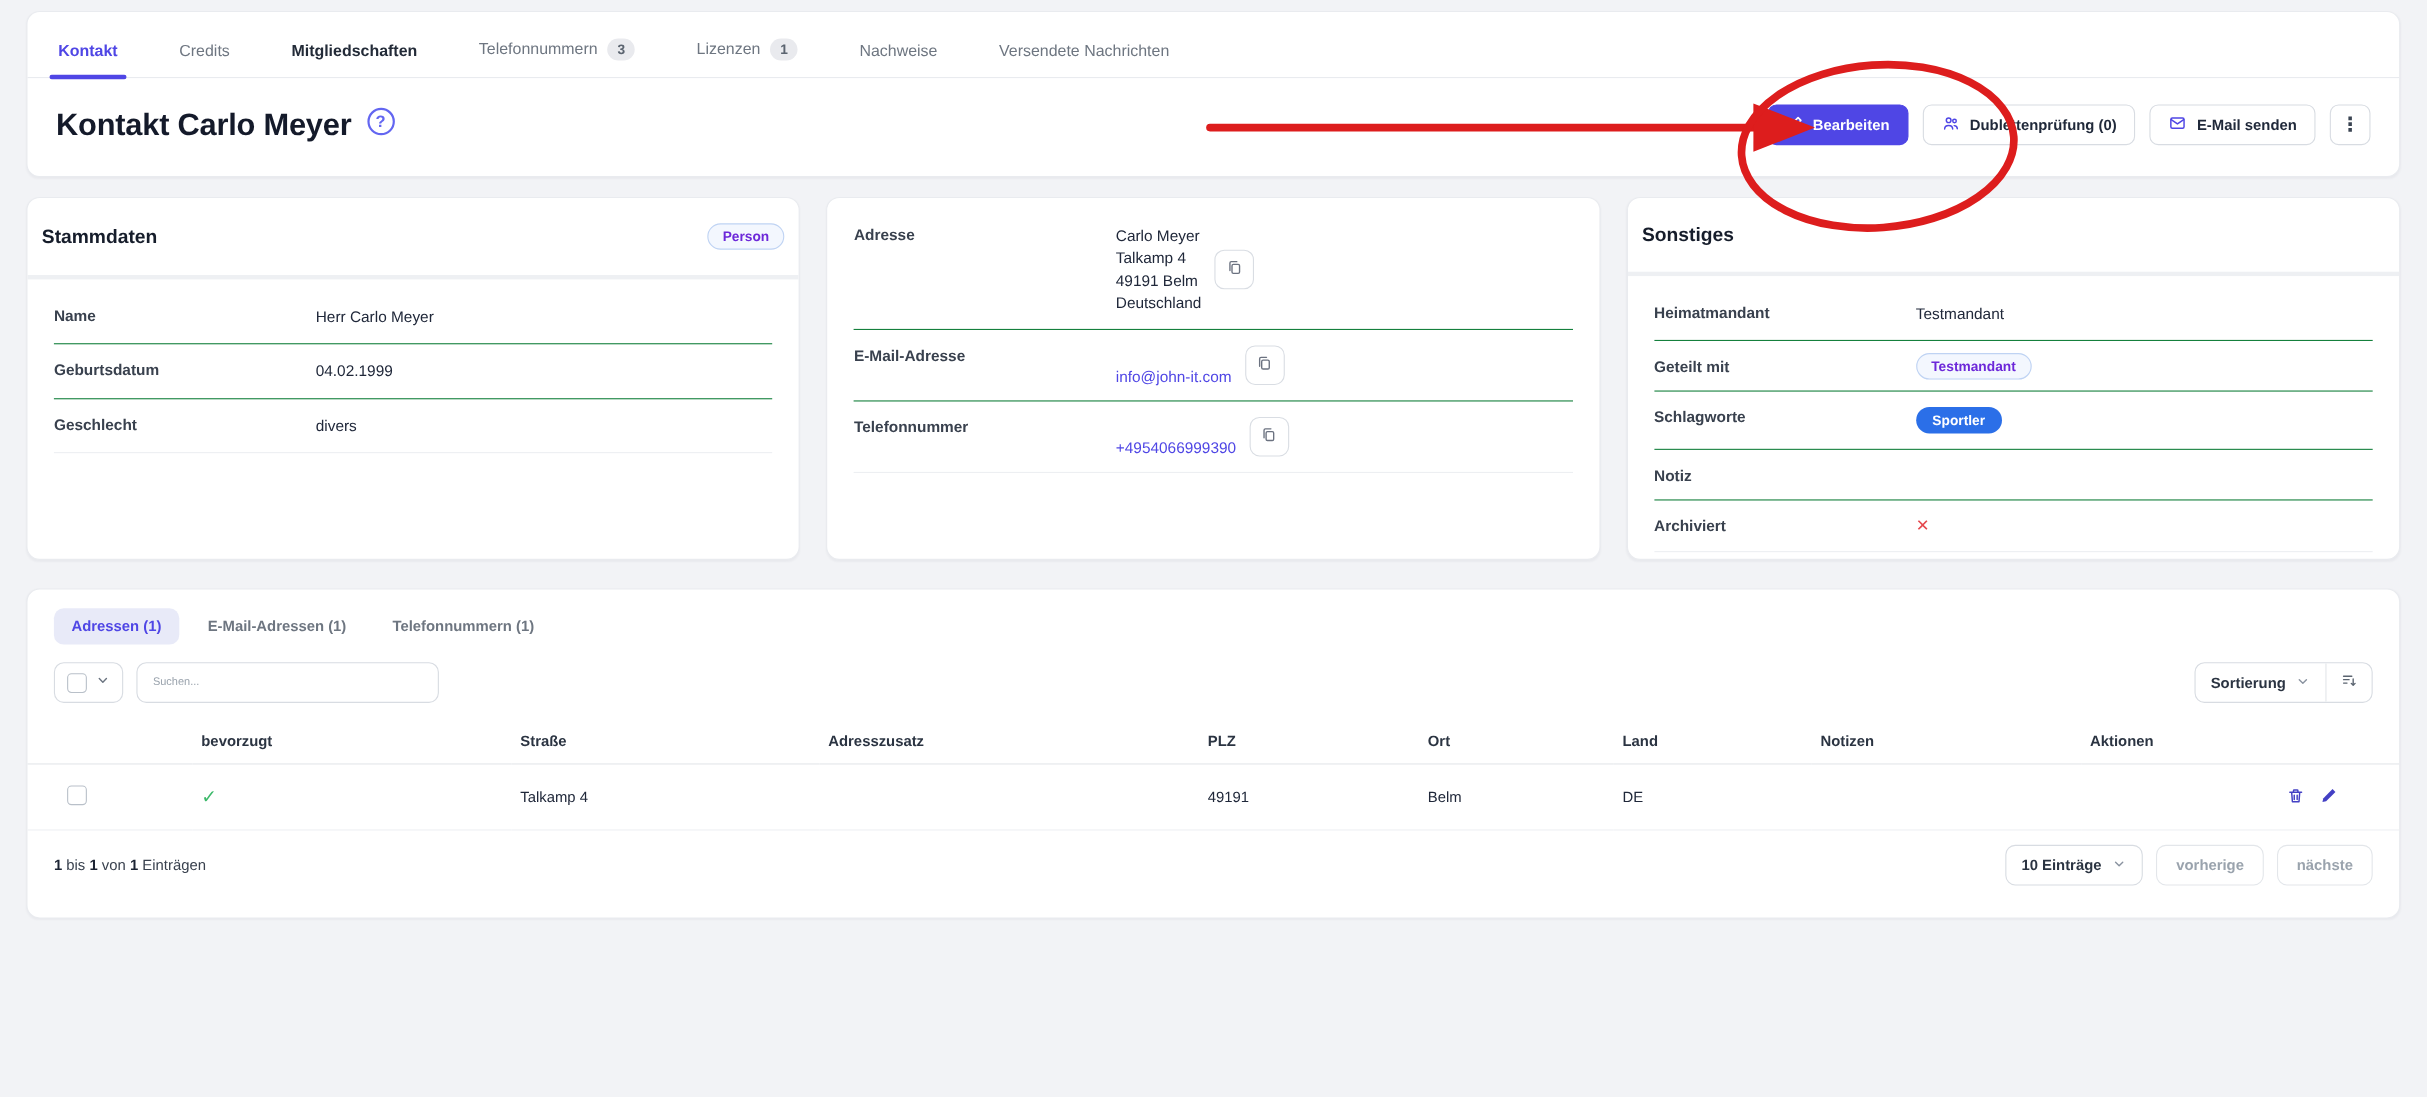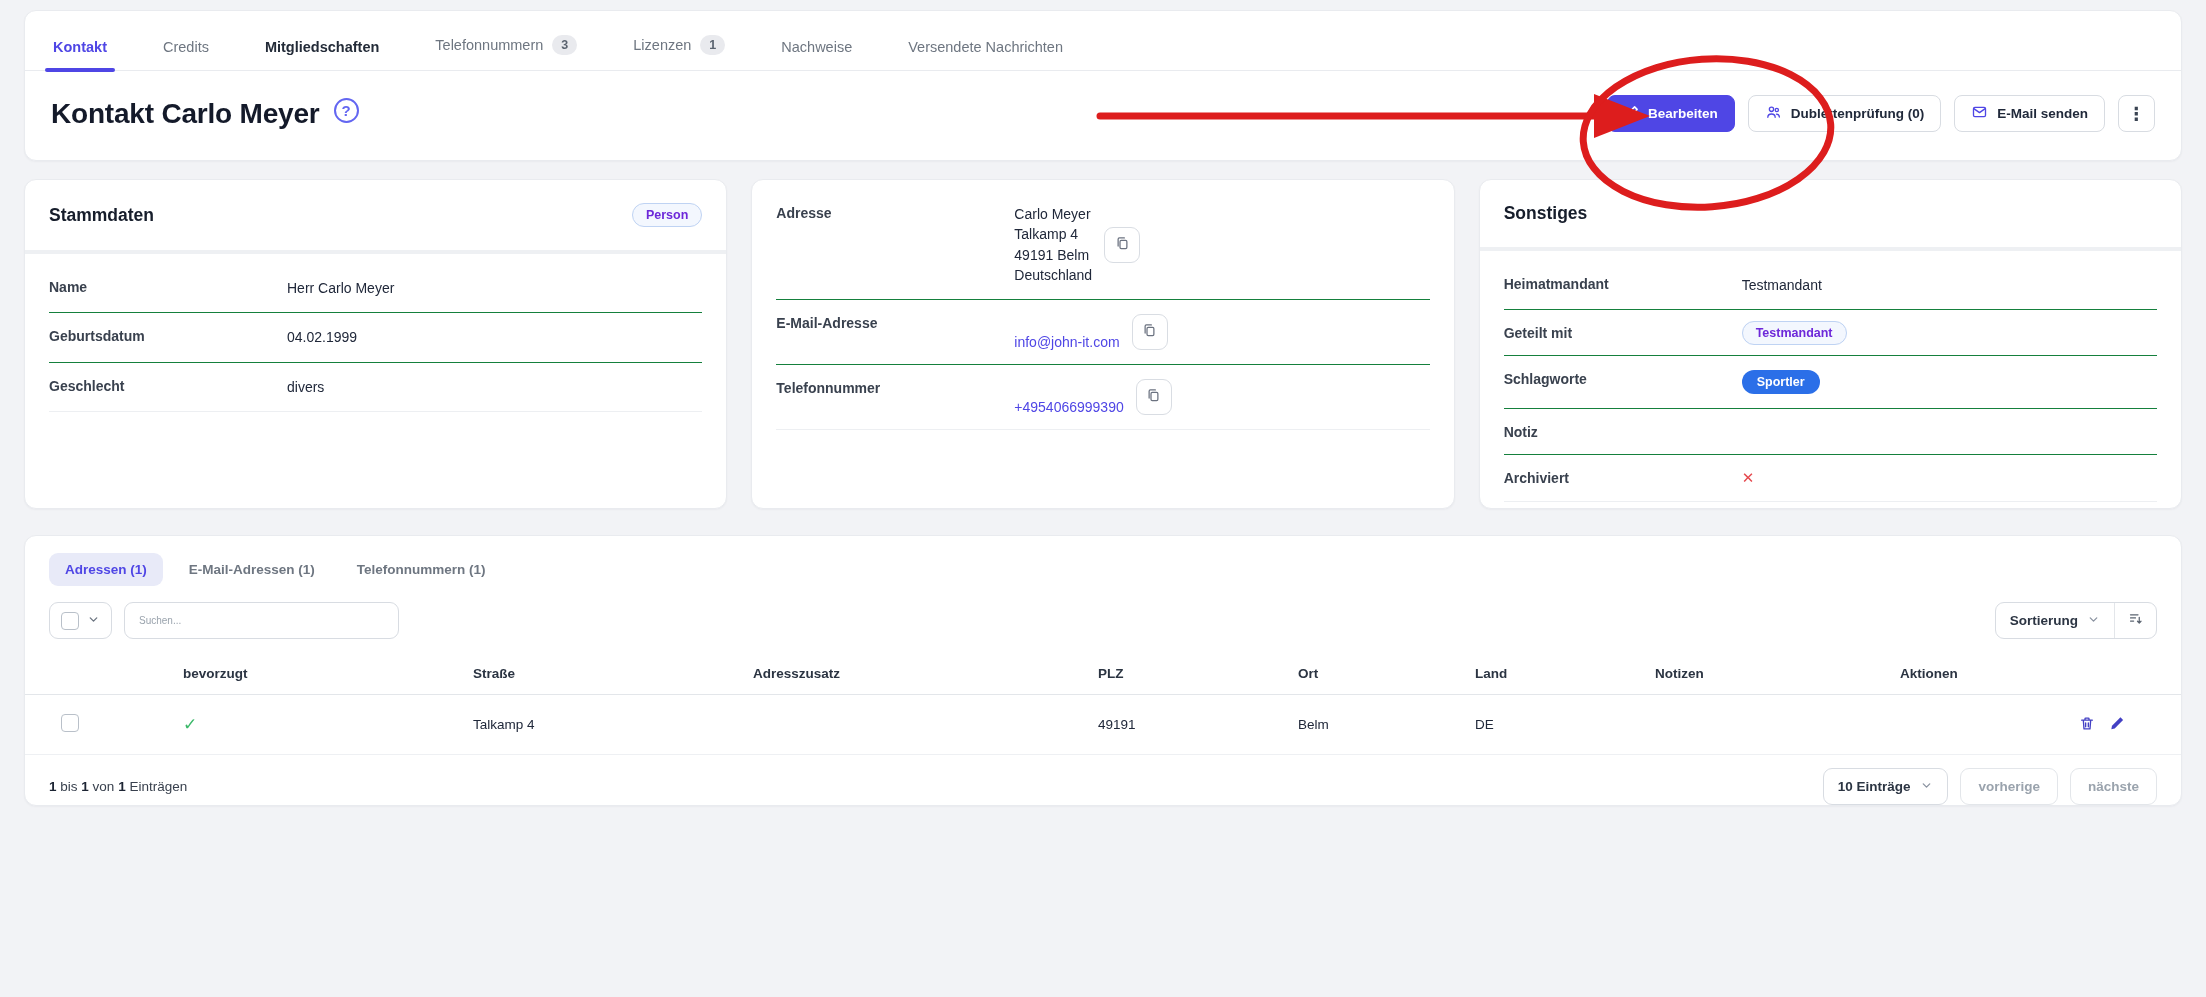--- a/index.html
+++ b/index.html
@@ -27,21 +27,21 @@
 
   .actions { display:flex; align-items:center; gap:13px; }
   .btn { display:inline-flex; align-items:center; gap:9px; height:37px; padding:0 16px; border-radius:8px; border:1px solid #d8dce2; background:#fff; font-size:13.5px; font-weight:700; color:#20293a; cursor:pointer; font-family:inherit; }
   .btn svg { flex:0 0 auto; }
   .btn-primary { background:#4f46e5; border-color:#4f46e5; color:#fff; }
   .btn-kebab { width:37px; padding:0; justify-content:center; font-size:18px; color:#3a4452; letter-spacing:0; }
 
   
   .cards-row { display:flex; gap:24px; align-items:stretch; margin-bottom:26px; }
   .info-card { flex:1 1 0; display:flex; flex-direction:column; }
-  .card-head { display:flex; align-items:center; justify-content:space-between; padding:23px 24px; border-bottom:4px solid #eef0f3; }
+  .card-head { display:flex; align-items:center; justify-content:space-between; padding:23px 13px; border-bottom:4px solid #eef0f3; }
   .card-title { font-size:17.5px; font-weight:800; color:#161d2b; }
   .pill-light { border:1px solid #bfd3f3; background:#f3f7fe; color:#6d28d9; font-size:12.5px; font-weight:600; padding:4px 13px; border-radius:999px; }
   .card-body { padding:10px 24px 6px; }
   .field-row { display:flex; align-items:flex-start; padding:14px 0; border-bottom:1px solid #15803d; font-size:14px; }
   .field-row:last-child { border-bottom:1px solid #edeff2; }
   .field-label { flex:0 0 238px; color:#39414e; font-weight:600; padding-top:1px; }
   .field-value { color:#20283a; line-height:1.45; }
   .value-with-copy { display:flex; align-items:flex-end; gap:12px; }
   .addr-copy { align-self:center; }
   .copy-btn { width:36px; height:36px; border:1px solid #d9dde3; background:#fff; border-radius:9px; display:inline-flex; align-items:center; justify-content:center; cursor:pointer; color:#6b7280; }
@@ -68,21 +68,21 @@
   .sort-icon-seg { width:42px; display:flex; align-items:center; justify-content:center; border-left:1px solid #e3e6ea; cursor:pointer; }
 
   table { width:100%; border-collapse:collapse; table-layout:fixed; }
   thead th { font-size:13.5px; font-weight:700; color:#2b3442; text-align:left; padding:13px 8px; border-bottom:1px solid #e3e6ea; }
   tbody td { font-size:13.5px; color:#20283a; padding:19px 8px; border-bottom:1px solid #eef0f3; }
   th.c-check, td.c-check { padding-left:36px; }
   .check-green { color:#3cb96a; font-size:17px; }
   .row-actions { display:flex; gap:14px; justify-content:flex-end; padding-right:48px; }
   .icon-btn { background:none; border:none; cursor:pointer; padding:0; display:inline-flex; }
 
-  .table-footer { display:flex; align-items:center; justify-content:space-between; padding:13px 24px 0; }
+  .table-footer { display:flex; align-items:center; justify-content:space-between; padding:13px 24px 29px; }
   .entries-info { font-size:13.5px; color:#39414e; }
   .entries-info b { color:#1c2433; }
   .footer-right { display:flex; align-items:center; gap:12px; }
   .page-size-btn { display:inline-flex; align-items:center; gap:10px; height:37px; padding:0 14px; border:1px solid #d8dce2; border-radius:9px; background:#fff; font-size:13.5px; font-weight:700; color:#2b3442; cursor:pointer; font-family:inherit; }
   .pager-btn { height:37px; padding:0 17px; border:1px solid #e3e6ea; border-radius:9px; background:#fff; font-size:13.5px; font-weight:700; color:#9aa3ad; font-family:inherit; }
 
   
   .annotation { position:absolute; left:0; top:0; width:2206px; height:997px; pointer-events:none; z-index:50; }
 </style>
 </head>

